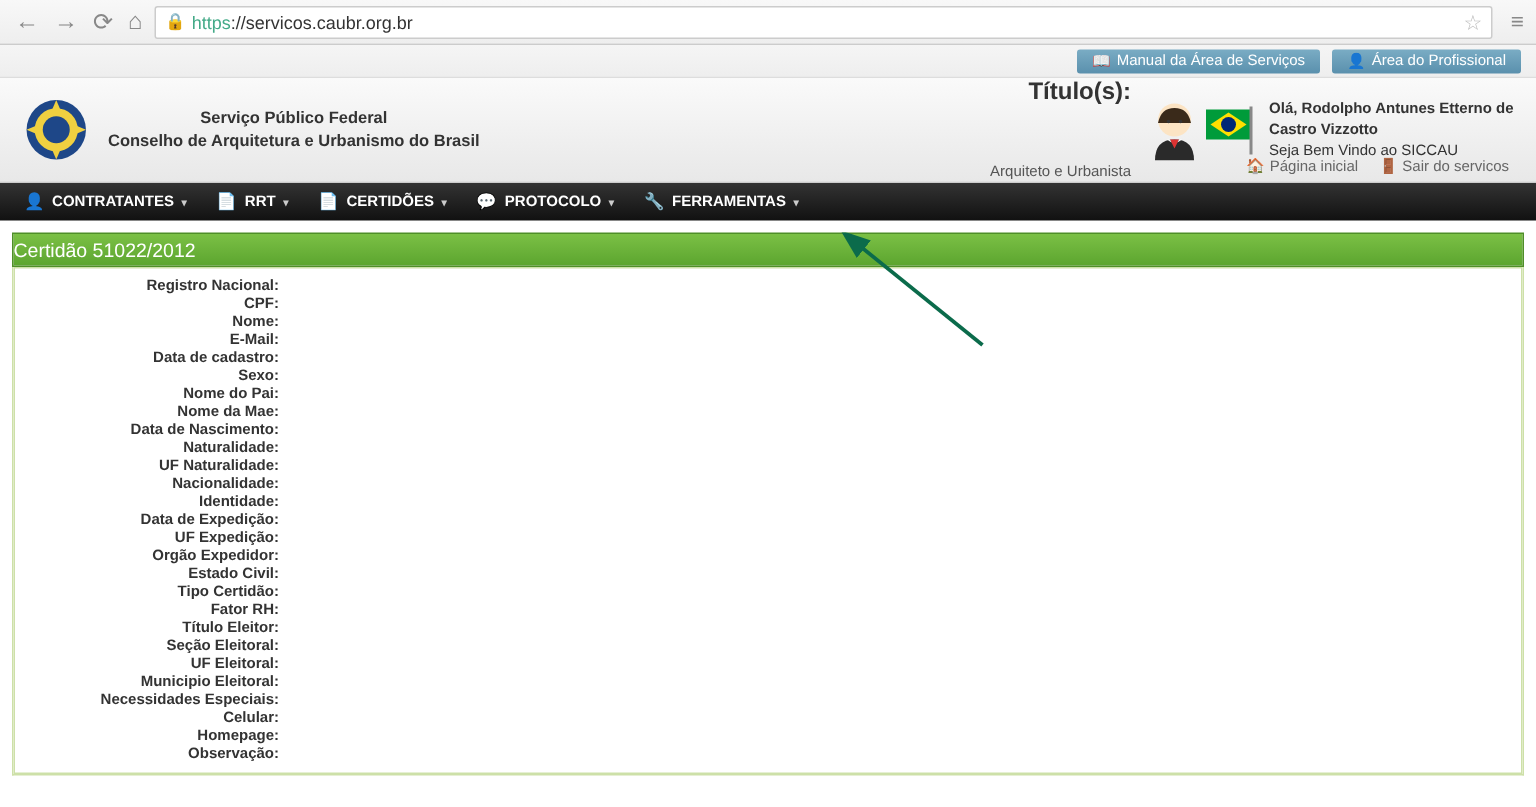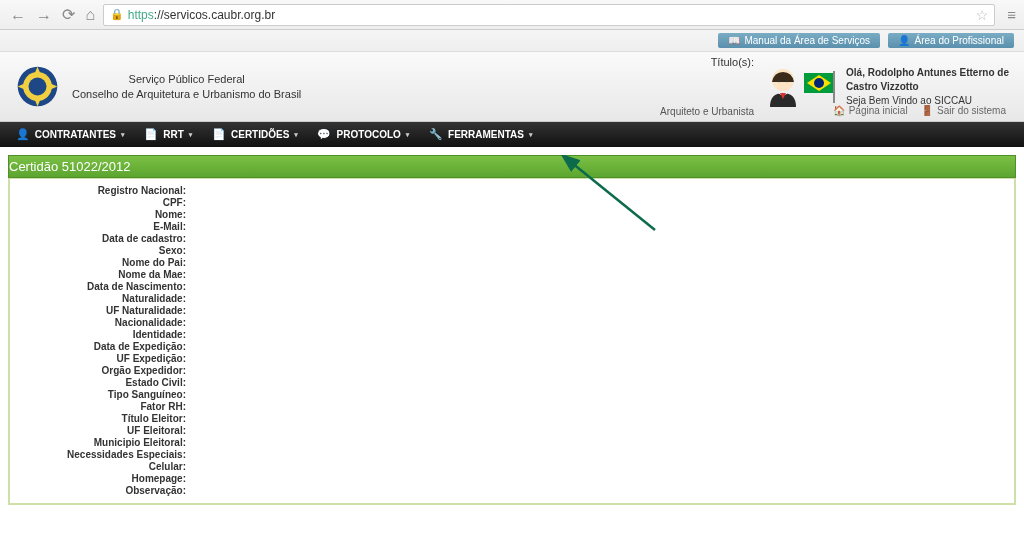--- a/index.html
+++ b/index.html
@@ -14,27 +14,27 @@
 .browser-bar .menu { color: #888; font-size: 15px; margin-left: 6px; }
 
 .page { padding: 0; }
 .top-links { background: linear-gradient(to bottom, #f5f5f5, #eee); height: 22px; display: flex; justify-content: flex-end; align-items: center; padding: 0 10px; gap: 8px; border-bottom: 1px solid #ddd; }
 .top-links .link { background: linear-gradient(to bottom, #7aacc4, #5a90ad); color: #fff; padding: 2px 10px; font-size: 10px; border-radius: 2px; display: flex; align-items: center; gap: 4px; }
 .top-links .link .ico { font-size: 10px; }
 
 .header { background: linear-gradient(to bottom, #fafafa, #e8e8e8); height: 70px; display: flex; align-items: center; padding: 0 15px; border-bottom: 1px solid #ccc; }
 .header .logo-block { display: flex; align-items: center; gap: 12px; }
 .header .seal { width: 45px; height: 45px; }
-.header .org-text { text-align: center; font-weight: normal; color: #333; line-height: 1.3; }
+.header .org-text { text-align: center; font-weight: bold; color: #333; line-height: 1.3; }
 .header .org-text .line1 { font-size: 11px; }
 .header .org-text .line2 { font-size: 11px; }
 .header .org-text .line3 { font-size: 11px; }
 .header .spacer { flex: 1; }
 .header .title-block { text-align: right; color: #333; margin-right: 10px; }
-.header .title-block .t1 { font-weight: normal; font-size: 11px; }
+.header .title-block .t1 { font-weight: bold; font-size: 16px; }
 .header .title-block .t2 { font-size: 10px; color: #555; margin-top: 38px; }
 .header .avatar-flag { display: flex; align-items: center; gap: 2px; margin-right: 10px; }
 .header .greeting { color: #333; font-size: 10px; line-height: 1.4; }
 .header .greeting .g1 { font-weight: bold; }
 .header .sub-links { position: absolute; right: 18px; top: 105px; display: flex; gap: 14px; font-size: 10px; color: #666; }
 .header .sub-links .sl { display: flex; align-items: center; gap: 3px; cursor: pointer; }
 
 .menu-bar { background: linear-gradient(to bottom, #333, #111); height: 25px; display: flex; align-items: center; padding: 0 6px; }
 .menu-bar .menu-item { color: #fff; font-size: 10px; font-weight: bold; padding: 0 10px; display: flex; align-items: center; gap: 5px; cursor: pointer; height: 100%; }
 .menu-bar .menu-item .mico { font-size: 11px; }
@@ -126,21 +126,21 @@
       <div class="g1">Castro Vizzotto</div>
       <div>Seja Bem Vindo ao SICCAU</div>
     </div>
     <div class="sub-links">
       <div class="sl">
         <span>🏠</span>
         <span>Página inicial</span>
       </div>
       <div class="sl">
         <span>🚪</span>
-        <span>Sair do sistema</span>
+        <span>Sair do servicos</span>
       </div>
     </div>
   </div>
 
   <div class="menu-bar" id="menu-bar">
       <div class="menu-item">
         <span class="mico">👤</span>
         <span>CONTRATANTES</span>
         <span class="arrow">▾</span>
       </div>
@@ -232,29 +232,33 @@
         </div>
         <div class="field-row">
           <div class="field-label">Orgão Expedidor:</div>
           <div class="field-value"></div>
         </div>
         <div class="field-row">
           <div class="field-label">Estado Civil:</div>
           <div class="field-value"></div>
         </div>
         <div class="field-row">
-          <div class="field-label">Tipo Sanguíneo:</div>
+          <div class="field-label">Tipo Certidão:</div>
           <div class="field-value"></div>
         </div>
         <div class="field-row">
           <div class="field-label">Fator RH:</div>
           <div class="field-value"></div>
         </div>
         <div class="field-row">
           <div class="field-label">Título Eleitor:</div>
+          <div class="field-value"></div>
+        </div>
+        <div class="field-row">
+          <div class="field-label">Seção Eleitoral:</div>
           <div class="field-value"></div>
         </div>
         <div class="field-row">
           <div class="field-label">UF Eleitoral:</div>
           <div class="field-value"></div>
         </div>
         <div class="field-row">
           <div class="field-label">Municipio Eleitoral:</div>
           <div class="field-value"></div>
         </div>

